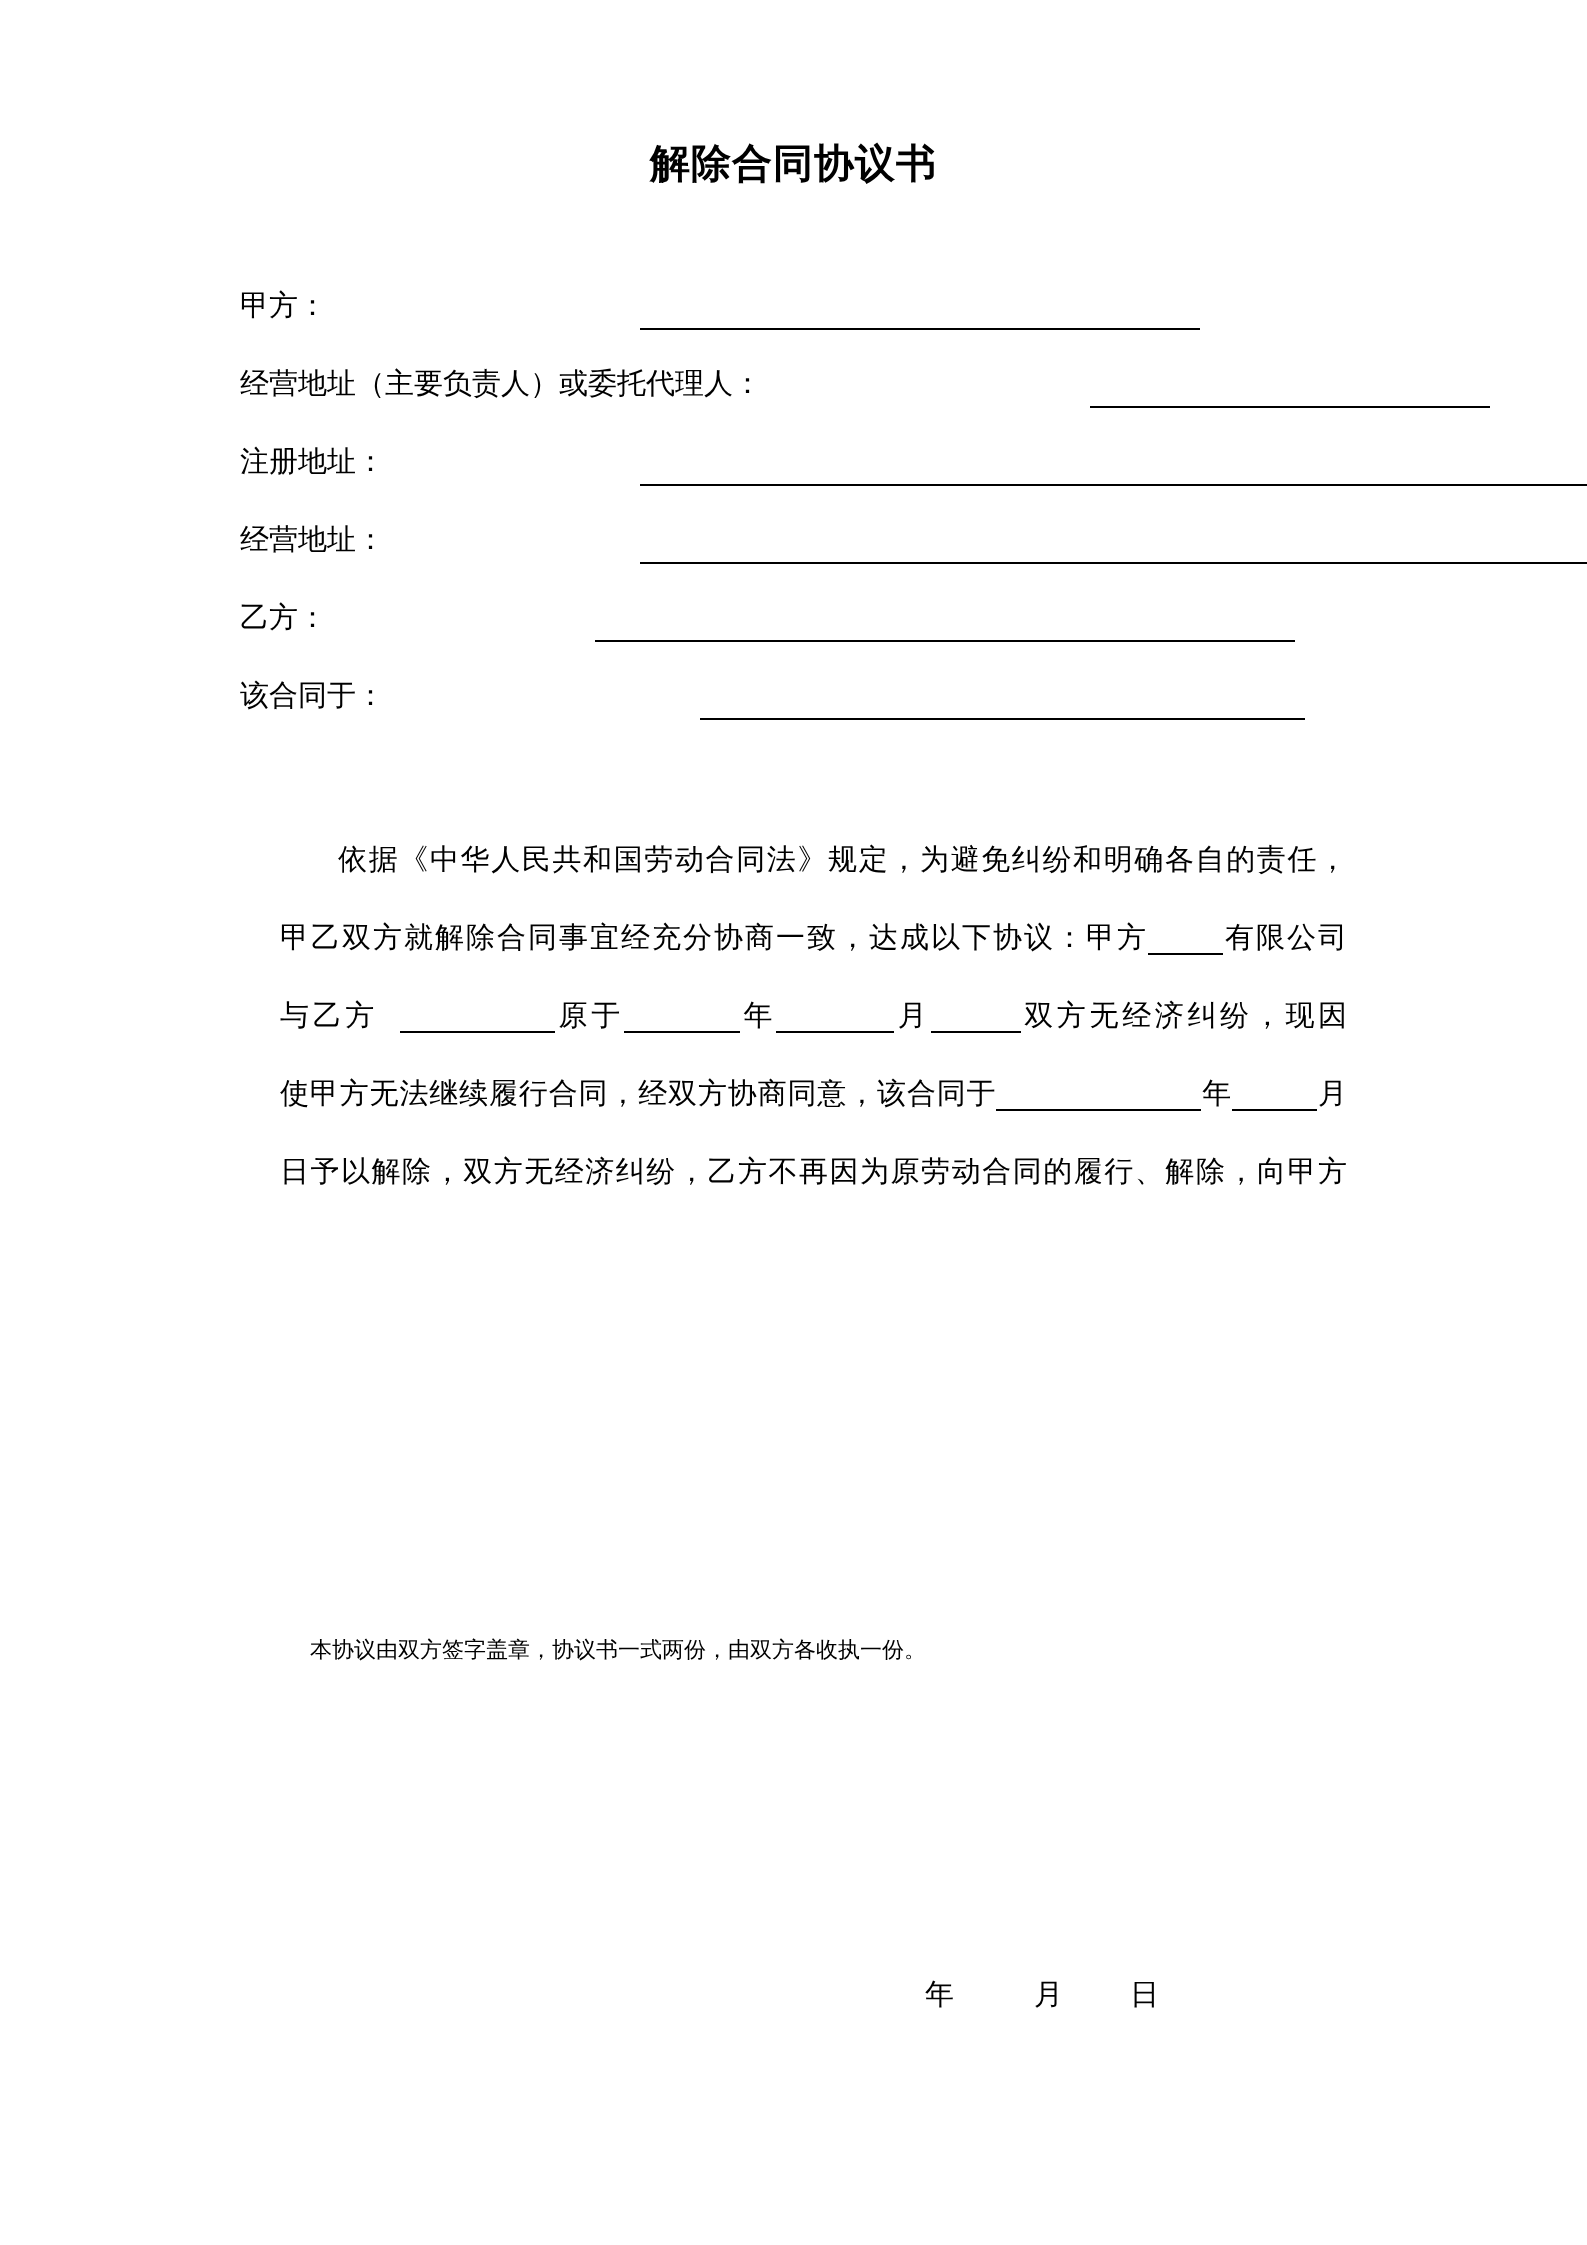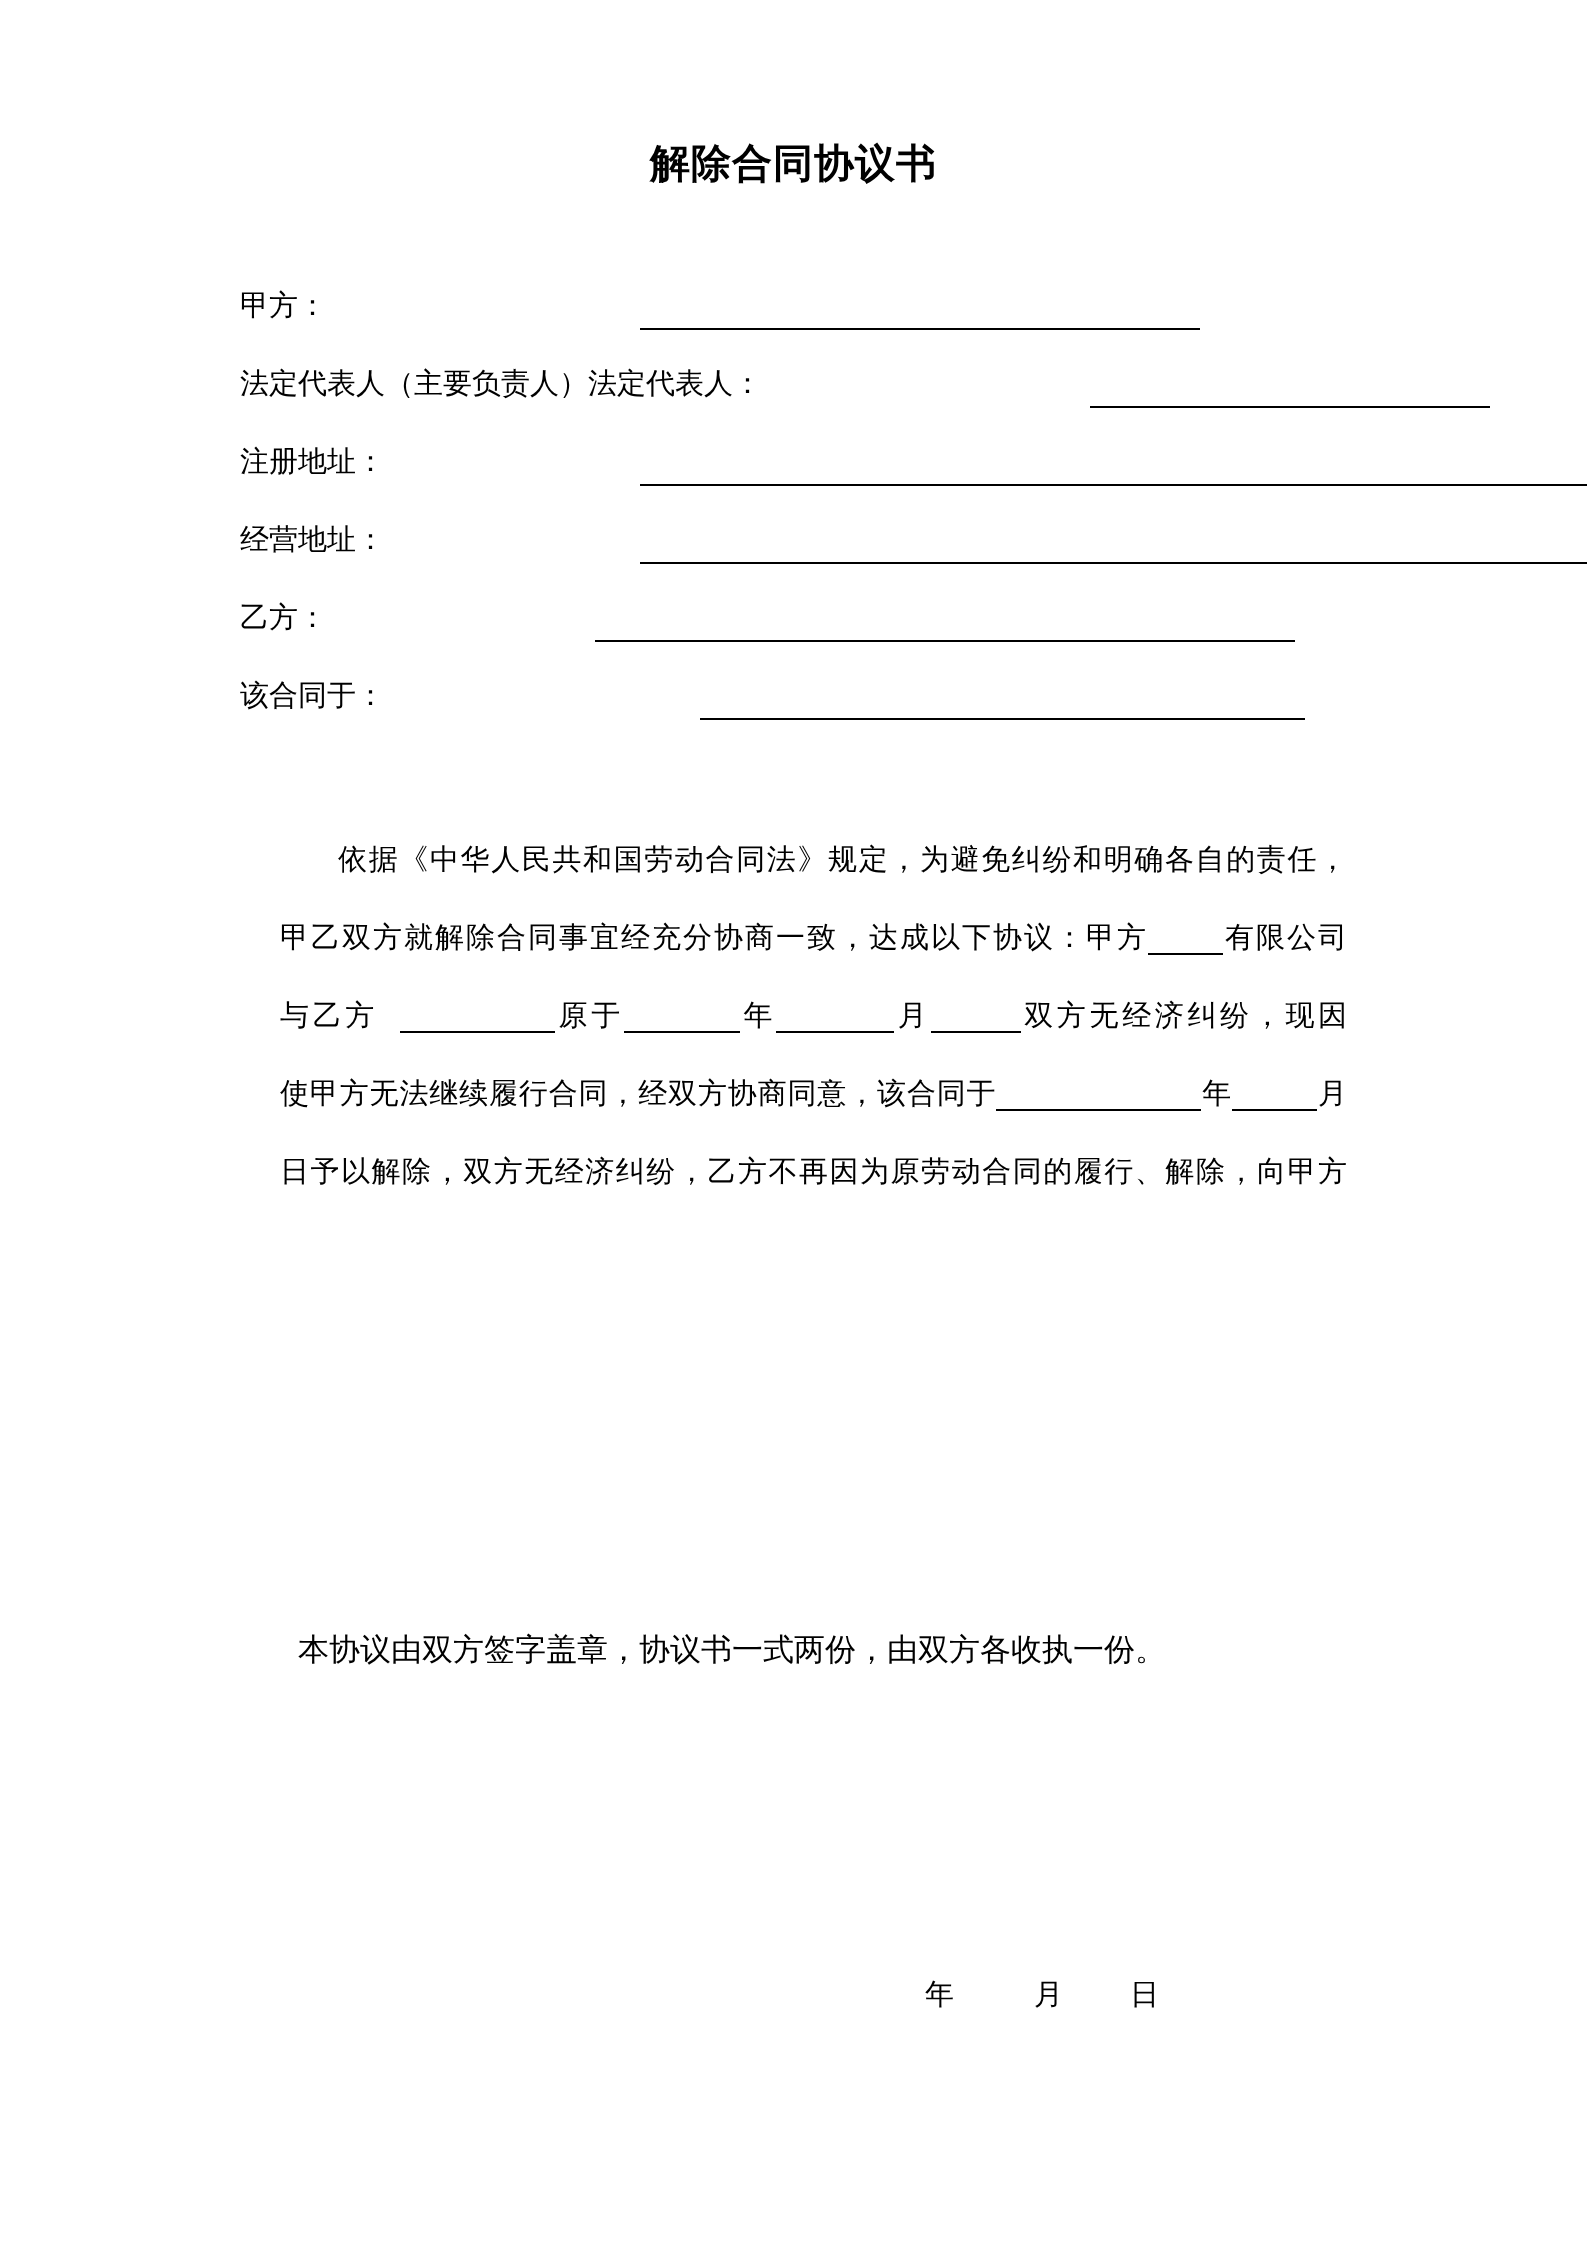--- a/index.html
+++ b/index.html
@@ -52,22 +52,22 @@
     text-align-last: justify;
   }
   .para-line.ind { text-indent: 58px; }
   .blank {
     display: inline-block;
     border-bottom: 2px solid #000;
     height: 20px;
     vertical-align: -8px;
   }
   .closing-para {
-    position: absolute; left: 0; top: 1620px; width: 100%;
-    font-size: 31px; line-height: 60px; text-indent: 58px;
+    position: absolute; left: 12px; top: 1620px; width: 100%;
+    font-size: 22px; line-height: 60px; text-indent: 58px;
   }
   .sig-row { position: absolute; left: 0; top: 1782px; width: 100%; height: 44px; }
   .sig-a { position: absolute; left: 0; top: 0; font-size: 29px; line-height: 44px; white-space: pre; }
   .sig-b { position: absolute; left: 644px; top: 0; font-size: 29px; line-height: 44px; white-space: pre; }
   .date-row { position: absolute; left: 0; top: 1972px; width: 100%; height: 44px; }
   .date-row span { position: absolute; top: 0; font-size: 29px; line-height: 44px; }
   .date-year  { left: 685px; }
   .date-month { left: 794px; }
   .date-day   { left: 890px; }
 </style>
@@ -78,21 +78,21 @@
   <div class="content">
 
     <h1 class="doc-title">解除合同协议书</h1>
 
     <div class="fields">
         <div class="field-row">
           <span class="field-label">甲方：</span>
           <span class="field-line" style="left: 400px; width: 560px;"></span>
         </div>
         <div class="field-row">
-          <span class="field-label">法定代表人（主要负责人）法定代表人：</span>
+          <span class="field-label">经营地址（主要负责人）或委托代理人：</span>
           <span class="field-line" style="left: 850px; width: 400px;"></span>
         </div>
         <div class="field-row">
           <span class="field-label">注册地址：</span>
           <span class="field-line" style="left: 400px; width: 947px;"></span>
         </div>
         <div class="field-row">
           <span class="field-label">经营地址：</span>
           <span class="field-line" style="left: 400px; width: 947px;"></span>
         </div>

